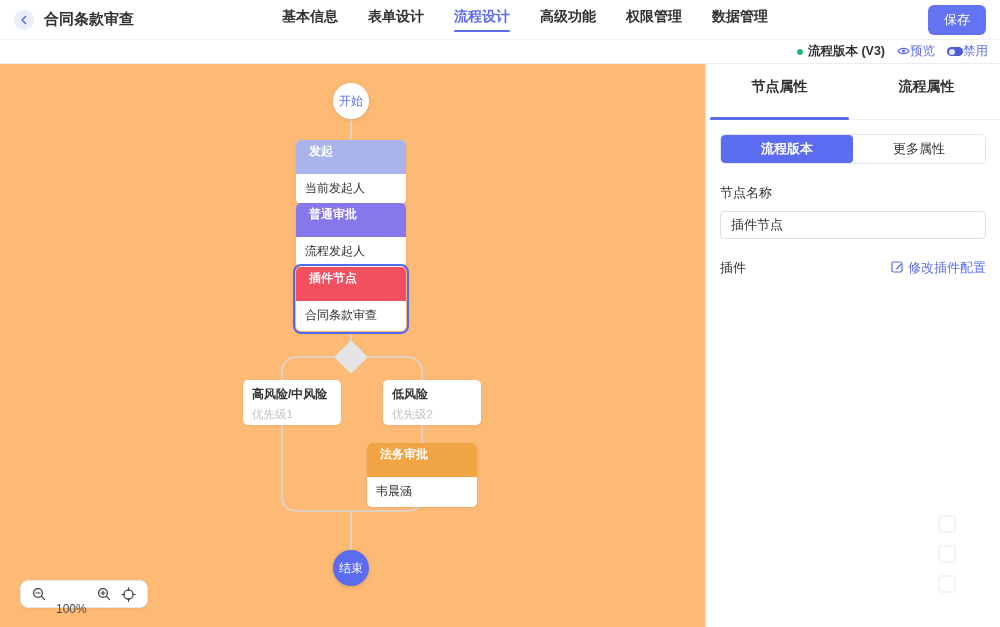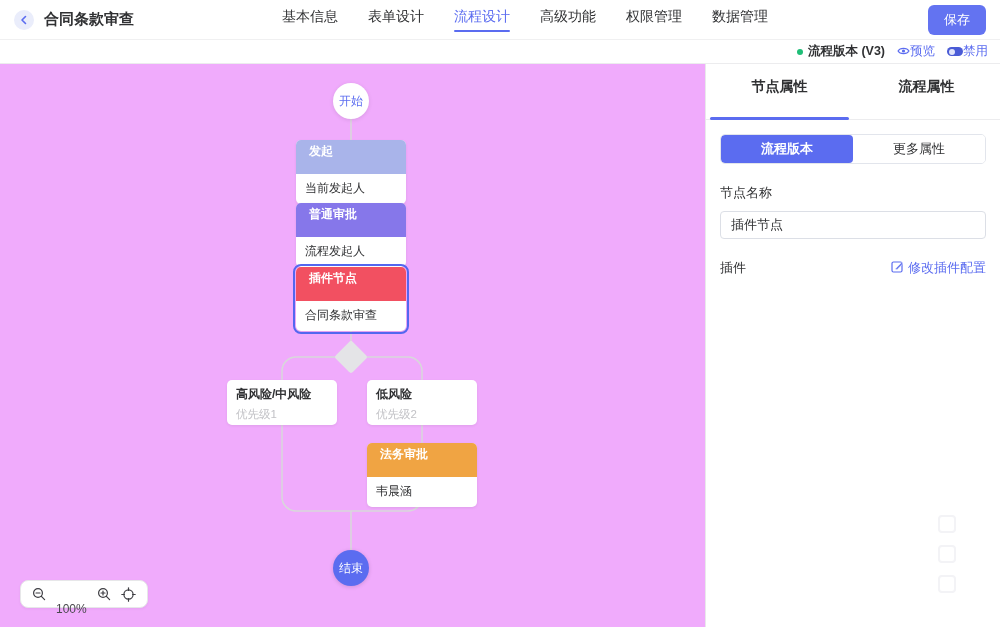--- a/index.html
+++ b/index.html
@@ -3,54 +3,54 @@
 <meta charset="utf-8">
 <style>
   * { margin:0; padding:0; box-sizing:border-box; font-family:"Liberation Sans","DejaVu Sans",sans-serif; }
   html,body { width:1000px; height:627px; background:#fff; overflow:hidden; }
 
   
   .header { height:40px; display:flex; align-items:center; padding:0 14px; background:#fff; border-bottom:1px solid #f0f0f1; }
   .back-btn { width:20px; height:20px; border-radius:50%; background:#eaedfb; display:flex; align-items:center; justify-content:center; cursor:pointer; flex:0 0 auto; }
   .title { font-size:15px; font-weight:bold; color:#303133; margin-left:10px; }
   .htabs { display:flex; gap:30px; margin:0 auto; transform:translateX(-6px); }
-  .htab { font-size:14px; font-weight:normal; color:#303133; cursor:pointer; text-align:center; }
+  .htab { font-size:14px; font-weight:bold; color:#303133; cursor:pointer; text-align:center; }
   .htab::after { content:''; display:block; height:2px; background:transparent; border-radius:1px; margin-top:4px; }
   .htab.active { color:#5b6cf0; }
   .htab.active::after { background:#5b6cf0; }
   .save-btn { background:#6373f1; color:#fff; font-size:13px; border:none; border-radius:6px; padding:6px 16px; cursor:pointer; }
 
   
   .version-bar { height:24px; background:#fff; border-bottom:1px solid #ececee; display:flex; align-items:center; justify-content:flex-end; padding:0 12px; gap:12px; }
   .vb-group { display:flex; align-items:center; gap:5px; }
   .dot { width:6px; height:6px; border-radius:50%; background:#1fbe77; }
   .vb-label { font-size:12.5px; color:#303133; font-weight:bold; }
   .vb-link { font-size:12.5px; color:#5b6cf0; cursor:pointer; display:flex; align-items:center; }
   .toggle-pill { width:16px; height:9px; border-radius:5px; background:#4a5bd6; position:relative; }
   .toggle-pill::after { content:''; position:absolute; left:1.5px; top:1.5px; width:6px; height:6px; border-radius:50%; background:#dfe3fb; }
 
   
   .main { display:flex; height:563px; }
-  .canvas { flex:1; position:relative; background:#f0abfc; overflow:hidden; }
+  .canvas { flex:1; position:relative; background:#fdba74; overflow:hidden; }
   .connectors { position:absolute; left:0; top:0; }
 
   .circle-node { position:absolute; width:36px; height:36px; border-radius:50%; display:flex; align-items:center; justify-content:center; font-size:12px; cursor:pointer; }
   .start { left:333px; top:19px; background:#fff; color:#5b6cf0; box-shadow:0 1px 4px rgba(0,0,0,.10); }
   .end   { left:333px; top:486px; background:#5b6cf0; color:#fff; box-shadow:0 1px 4px rgba(0,0,0,.15); }
 
   .node { position:absolute; width:110px; background:#fff; border-radius:5px; box-shadow:0 1px 3px rgba(0,0,0,.08); font-size:12px; cursor:pointer; }
   .node-hdr { height:34px; line-height:22px; padding:0 13px; color:#fff; border-radius:5px 5px 0 0; font-weight:bold; overflow:hidden; white-space:nowrap; }
   .node-body { padding:6px 9px 7px; color:#303133; }
   .hdr-initiate { background:#a9b4ea; }
   .hdr-approval { background:#8677ea; }
   .hdr-plugin   { background:#f25061; }
   .hdr-orange   { background:#f0a443; }
   .node.selected { outline:2px solid #5367f0; outline-offset:1px; border-radius:5px; }
 
-  .cond { position:absolute; width:110px; height:45px; background:#fff; border-radius:5px; box-shadow:0 1px 3px rgba(0,0,0,.07); padding:6px 9px; cursor:pointer; }
+  .cond { position:absolute; width:98px; height:45px; background:#fff; border-radius:5px; box-shadow:0 1px 3px rgba(0,0,0,.07); padding:6px 9px; cursor:pointer;margin-left:16px; }
   .cond-title { font-size:12px; color:#303133; font-weight:bold; white-space:nowrap; }
   .cond-sub { font-size:11.5px; color:#c2c2c6; margin-top:4px; }
 
   .zoom-bar { position:absolute; left:20px; top:516px; height:28px; background:#fff; border:1px solid #e7e7e9; border-radius:8px; box-shadow:0 1px 3px rgba(0,0,0,.05); display:flex; align-items:center; gap:10px; padding:0 11px; }
   .zoom-bar svg { cursor:pointer; display:block; }
   .zoom-level { font-size:12px; color:#4a4a4e;margin-top:29px; }
 
   
   .panel { width:295px; background:#fff; border-left:1px solid #e9e9eb; position:relative; }
   .ptabs { display:flex; border-bottom:1px solid #ececee; margin-top:6px; }

